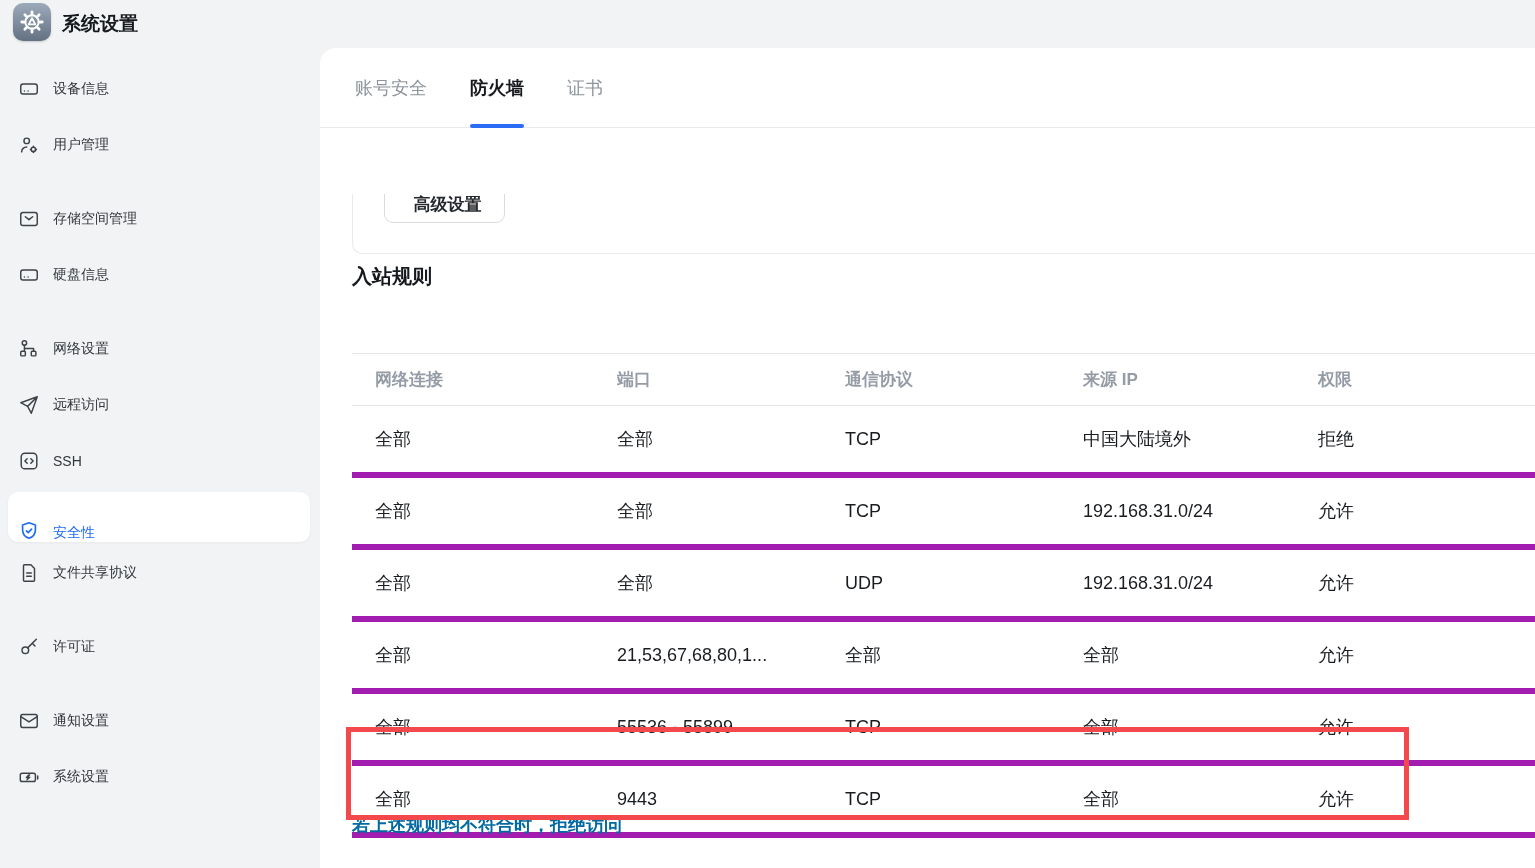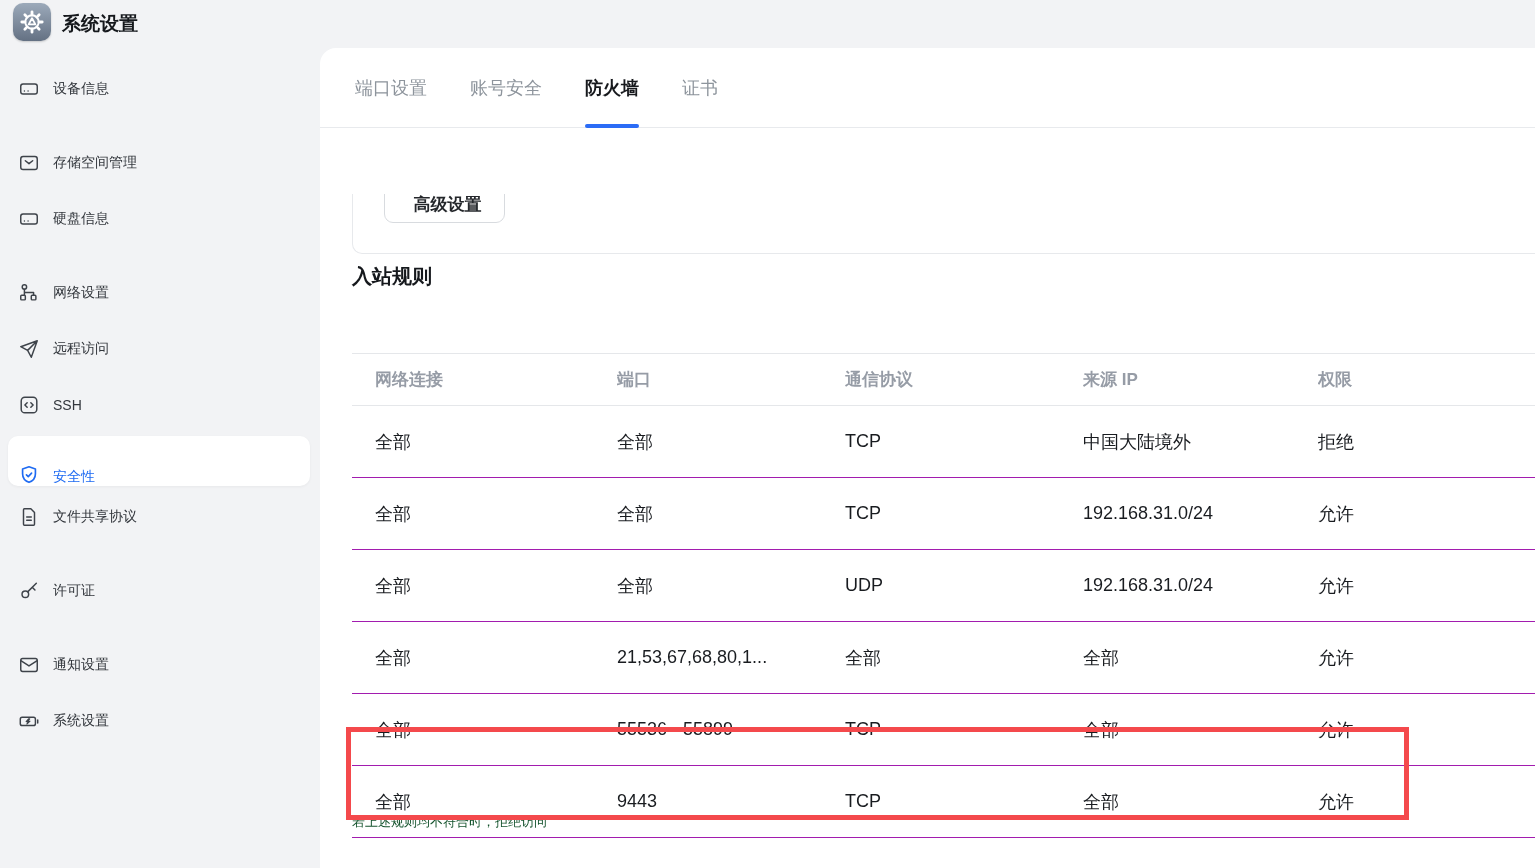--- a/index.html
+++ b/index.html
@@ -51,23 +51,23 @@
   }
   
   .section-title{position:absolute;left:32px;top:215px;font-size:20px;font-weight:bold;color:#15181c;text-align:right;}
   .rules-table{position:absolute;left:32px;right:0;top:270px;}
   .t-row{
     display:grid;grid-template-columns:242px 228px 238px 235px 1fr;
     align-items:center;padding-left:23px;box-sizing:border-box;
   }
   .t-head{height:53px;border-top:1px solid #e5e7ea;border-bottom:1px solid #e5e7ea;
     color:#969ca6;font-size:17px;font-weight:bold;margin-top:35px;}
-  .t-body .t-row{height:72px;border-bottom:1px solid #a21caf;font-size:18px;color:#191c20;}
+  .t-body .t-row{height:72px;border-bottom:6px solid #a21caf;font-size:18px;color:#191c20;}
   .t-cell{white-space:nowrap;overflow:hidden;}
-  .footer-note{position:absolute;left:32px;top:765px;font-size:13px;color:#14532d;}
+  .footer-note{position:absolute;left:32px;top:765px;font-size:18px;color:#0369a1;font-weight:bold;}
   
   .red-annotation{
     position:absolute;left:346px;top:727px;width:1063px;height:93px;
     border:5px solid #f4494c;box-sizing:border-box;z-index:50;pointer-events:none;
   }
 </style>
 </head>
 <body>
 
 <div class="app-header">
@@ -86,20 +86,31 @@
       <div class="sb-group">
         <div class="sb-item">
           <div class="sb-icon">
             <svg width="22" height="22" viewBox="0 0 24 24" fill="none" stroke="currentColor" stroke-width="1.6" stroke-linecap="round" stroke-linejoin="round">
               <rect x="3" y="6.5" width="18" height="11" rx="2.5"></rect>
               <path d="M7 14.2h.01M11 14.2h.01"></path>
             </svg>
           </div>
           <div class="sb-label">设备信息</div>
         </div>
+        <div class="sb-item">
+          <div class="sb-icon">
+            <svg width="22" height="22" viewBox="0 0 24 24" fill="none" stroke="currentColor" stroke-width="1.6" stroke-linecap="round" stroke-linejoin="round">
+              <circle cx="9.5" cy="7.5" r="3"></circle>
+              <path d="M4 19.5c0-3.2 2.4-5.3 5.5-5.3"></path>
+              <circle cx="16.8" cy="16.8" r="2.4"></circle>
+              <path d="M16.8 13.4v1M16.8 19.2v1M13.5 16.8h1M19.1 16.8h1"></path>
+            </svg>
+          </div>
+          <div class="sb-label">用户管理</div>
+        </div>
       </div>
       <div class="sb-group">
         <div class="sb-item">
           <div class="sb-icon">
             <svg width="22" height="22" viewBox="0 0 24 24" fill="none" stroke="currentColor" stroke-width="1.6" stroke-linecap="round" stroke-linejoin="round">
               <rect x="3" y="5" width="18" height="14" rx="2.5"></rect>
               <path d="M8 9.5l4 3.2 4-3.2"></path>
             </svg>
           </div>
           <div class="sb-label">存储空间管理</div>
@@ -192,21 +203,20 @@
             </svg>
           </div>
           <div class="sb-label">系统设置</div>
         </div>
       </div>
     </div>
 </div>
 
 <div class="main">
   <div class="tabbar">
-      <div class="tab">端口设置</div>
       <div class="tab">账号安全</div>
       <div class="tab active">防火墙</div>
       <div class="tab">证书</div>
     </div>
 
   <div class="adv-card">
     <button class="adv-btn">高级设置</button>
   </div>
 
   <div class="section-title">入站规则</div>

